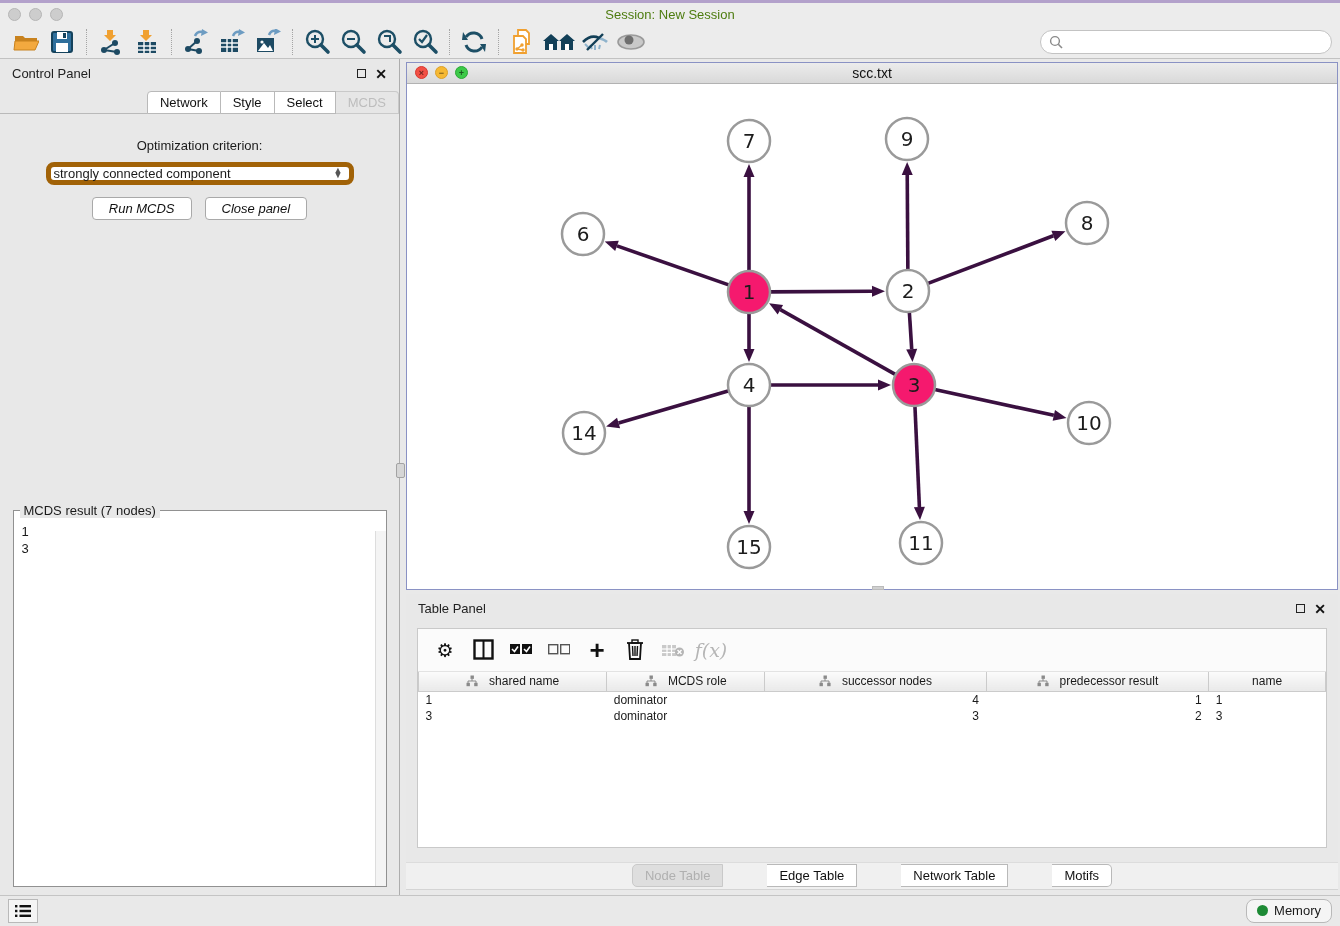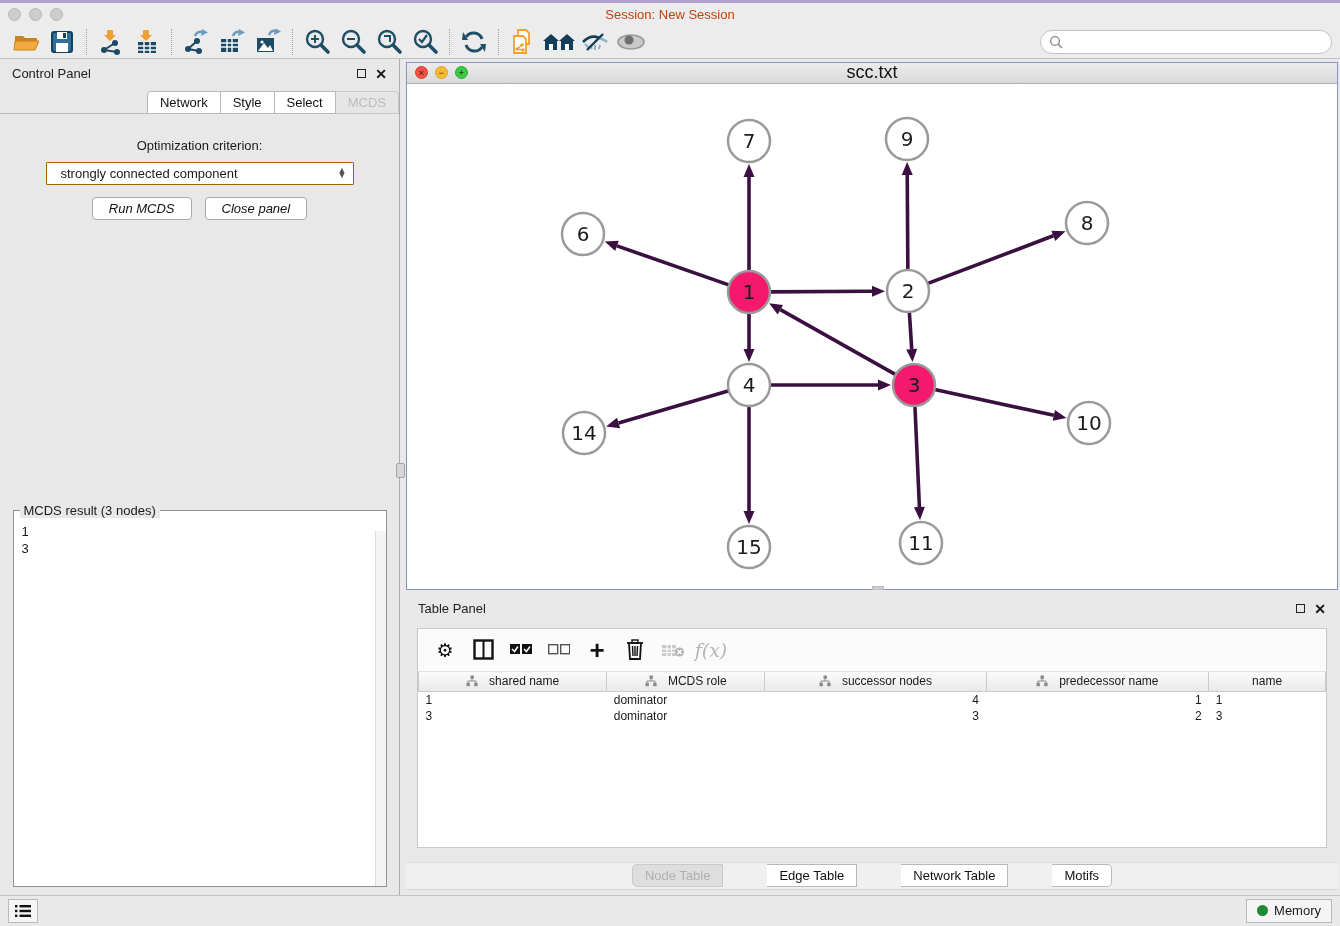--- a/index.html
+++ b/index.html
@@ -5,21 +5,21 @@
   * { margin:0; padding:0; box-sizing:border-box; }
   html,body { width:1340px; height:926px; }
   body { font-family:"Liberation Sans", sans-serif; background:#e9e9e9; overflow:hidden; color:#1a1a1a; }
   .app { width:1340px; height:926px; display:flex; flex-direction:column; }
 
   
   .top-strip { height:3px; background:#b3a1cb; }
   .titlebar { height:24px; background:#ececec; display:flex; align-items:center; position:relative; }
   .lights { display:flex; gap:8px; margin-left:8px; }
   .light { width:13px; height:13px; border-radius:50%; background:#cdcdcd; border:1px solid #b6b6b6; }
-  .titlebar .title { position:absolute; left:0; right:0; text-align:center; font-size:13px; color:#c2410c; }
+  .titlebar .title { position:absolute; left:0; right:0; text-align:center; font-size:13px; color:#4d7c0f; }
 
   .toolbar { height:35px; background:#ececec; border-bottom:1px solid #c2c2c2; display:flex; align-items:center; padding:0 8px; }
   .tbtn { width:36px; height:30px; display:flex; align-items:center; justify-content:center; cursor:default; }
   .sep { width:1px; height:26px; border-left:1px dotted #a5a5a5; margin:0 6px; }
   .searchbox { margin-left:auto; width:292px; height:24px; background:#fff; border:1px solid #c3c3c3; border-radius:12px; display:flex; align-items:center; padding:0 8px; }
   .searchbox input { border:none; outline:none; flex:1; font-size:13px; margin-left:6px; font-family:"Liberation Sans",sans-serif; background:transparent; }
 
   
   .main { flex:1; display:flex; position:relative; }
 
@@ -30,21 +30,21 @@
   .panel-head .pbtns { margin-left:auto; display:flex; gap:9px; align-items:center; }
   .float-ic { width:9px; height:9px; border:1.5px solid #222; display:inline-block; }
   .close-ic { font-size:14px; font-weight:bold; color:#111; line-height:1; }
 
   .cp-tabs { display:flex; justify-content:flex-end; margin-top:2px; position:relative; z-index:2; }
   .tab { font-size:13px; padding:3px 12px; background:#fff; border:1px solid #b9b9b9; border-left:none; color:#111; }
   .tab:first-child { border-left:1px solid #b9b9b9; border-radius:4px 0 0 0; }
   .cp-tabs .tab.active { background:#e6e6e6; color:#bdbdbd; border-radius:0 4px 0 0; border-color:#c9c9c9; }
   .tab-body { flex:1; border-top:1px solid #b9b9b9; margin-top:-1px; display:flex; flex-direction:column; align-items:center; }
   .opt-label { font-size:13px; margin-top:24px; }
-  .select { margin-top:9px; width:308px; height:23px; background:#fff; border:1px solid #a16207; border-radius:1px; display:flex; align-items:center; padding:0 6px 0 14px; font-size:13px; }
+  .select { margin-top:9px; width:308px; height:23px; background:#fff; border:5px solid #a16207; border-radius:8px; display:flex; align-items:center; padding:0 6px 0 3px; font-size:13px; }
   .select .chevrons { margin-left:auto; display:flex; flex-direction:column; line-height:5px; font-size:9px; color:#555; }
   .btn-row { display:flex; gap:13px; margin-top:12px; }
   .mac-btn { background:#fff; border:1px solid #a9a9a9; border-radius:4px; height:23px; padding:0 16px; font-size:13px; font-family:"Liberation Sans",sans-serif; color:#111;font-style:italic; }
 
   .result-fieldset { margin-top:auto; margin-bottom:8px; width:374px; height:377px; border:1px solid #919191; background:#fff; position:relative; }
   .result-legend { position:absolute; top:-8px; left:6px; background:#e8e8e8; padding:0 4px; font-size:13px; }
   .result-inner { position:absolute; inset:10px 0 0 0; background:#fff; overflow:hidden; }
   .result-text { padding:2px 8px; font-size:13px; line-height:17px; }
   .result-scroll { position:absolute; top:10px; right:0; bottom:0; width:11px; background:#f4f4f4; border-left:1px solid #ddd; }
 
@@ -53,21 +53,21 @@
   
   .right-col { flex:1; display:flex; flex-direction:column; padding:3px 2px 5px 6px; }
 
   .net-window { height:528px; background:#fff; border:1px solid #8a92c4; display:flex; flex-direction:column; position:relative; }
   .net-titlebar { height:24px; background:linear-gradient(#ececec,#d9d9d9); border-bottom:1px solid #b2b2b2; display:flex; align-items:center; position:relative; }
   .net-lights { display:flex; gap:7px; margin-left:8px; }
   .nlight { width:13px; height:13px; border-radius:50%; font-size:9px; font-weight:bold; display:flex; align-items:center; justify-content:center; color:rgba(0,0,0,.55); }
   .nl-red { background:#f25045; border:1px solid #d8382f; }
   .nl-yellow { background:#f6b933; border:1px solid #dca02a; }
   .nl-green { background:#3dc948; border:1px solid #2aa835; }
-  .net-titlebar .ntitle { position:absolute; left:0; right:0; text-align:center; font-size:18px; color:#111; }
+  .net-titlebar .ntitle { position:absolute; left:0; right:0; text-align:center; font-size:14px; color:#111; }
   .net-canvas { flex:1; position:relative; }
   .net-grip { position:absolute; bottom:-1px; left:50%; width:12px; height:4px; background:#d0d0d0; border:1px solid #bbb; }
 
   
   .table-panel { margin-top:4px; flex:1; background:#e8e8e8; display:flex; flex-direction:column; position:relative; }
   .tp-content { margin:4px 11px 0 11px; height:220px; background:#fff; border:1px solid #c9c9c9; display:flex; flex-direction:column; overflow:hidden; }
   .tp-toolbar { height:43px; background:#fbfbfb; border-bottom:1px solid #e3e3e3; display:flex; align-items:center; padding:0 10px; gap:4px; }
   .tpbtn { width:34px; height:34px; display:flex; align-items:center; justify-content:center; }
   .gear-glyph { font-size:19px; color:#111; font-family:"DejaVu Sans",sans-serif; }
   .plus-glyph { font-size:26px; font-weight:bold; color:#111; line-height:1; }
@@ -82,21 +82,21 @@
   .tp-tabs-strip { margin-top:14px; height:28px; background:#f0f0f0; border-top:1px solid #dcdcdc; border-bottom:1px solid #d4d4d4; display:flex; align-items:center; justify-content:center; }
   .tp-tabs { display:flex;gap:44px; }
   .tp-tabs .tab { border-radius:0; }
   .tp-tabs .tab:first-child { border-radius:5px 0 0 5px; }
   .tp-tabs .tab:last-child { border-radius:0 5px 5px 0; }
   .tp-tabs .tab.active { background:#dedede; color:#b0b0b0; border-color:#c9c9c9; }
 
   
   .statusbar { height:33px; background:#e9e9e9; border-top:1px solid #c4c4c4; display:flex; align-items:center; padding:0 8px; }
   .list-btn { width:30px; height:24px; background:#f5f5f5; border:1px solid #b9b9b9; display:flex; align-items:center; justify-content:center; }
-  .memory-btn { margin-left:auto; height:24px; background:#f5f5f5; border:1px solid #b9b9b9; border-radius:0; display:flex; align-items:center; gap:6px; padding:0 10px; font-size:13px; }
+  .memory-btn { margin-left:auto; height:24px; background:#f5f5f5; border:1px solid #b9b9b9; border-radius:8px; display:flex; align-items:center; gap:6px; padding:0 10px; font-size:13px; }
   .mem-dot { width:11px; height:11px; border-radius:50%; background:#1d8a35; }
 
   svg text { font-family:"DejaVu Sans","Liberation Sans",sans-serif; }
 </style>
 </head>
 <body>
 
 <div class="app">
   <div class="top-strip"></div>
 
@@ -282,21 +282,21 @@
           <span class="chevrons">
               <span>▲</span>
               <span>▼</span>
             </span>
         </div>
         <div class="btn-row">
           <button class="mac-btn">Run MCDS</button>
           <button class="mac-btn">Close panel</button>
         </div>
         <div class="result-fieldset">
-          <div class="result-legend">MCDS result (3 nodes)</div>
+          <div class="result-legend">MCDS result (7 nodes)</div>
           <div class="result-inner">
             <div class="result-text" id="mcds-result-text">
                 <div>1</div>
                 <div>3</div>
               </div>
             <div class="result-scroll"></div>
           </div>
         </div>
       </div>
       <div class="splitter-grip" style="left:396px;"></div>
@@ -468,21 +468,21 @@
                     </span>
                   </th>
                 <th class="col3">
                     <span class="thwrap">
                   <svg width="12" height="12" viewBox="0 0 12 12">
                         <rect x="4.5" y="0.5" width="3.4" height="3.4" fill="#8a8a8a"></rect>
                         <rect x="0.5" y="7.8" width="3.4" height="3.4" fill="#8a8a8a"></rect>
                         <rect x="8.2" y="7.8" width="3.4" height="3.4" fill="#8a8a8a"></rect>
                         <path d="M6 4 L6 6 M2 8 L2 6 L10 6 L10 8" stroke="#8a8a8a" fill="none"></path>
                       </svg>
-                  <span>predecessor name</span>
+                  <span>predecessor result</span>
                     </span>
                   </th>
                 <th class="col4">
                     <span class="thwrap">
                       <span>name</span>
                     </span>
                   </th>
               </tr>
             </thead>
             <tbody id="table-body">

